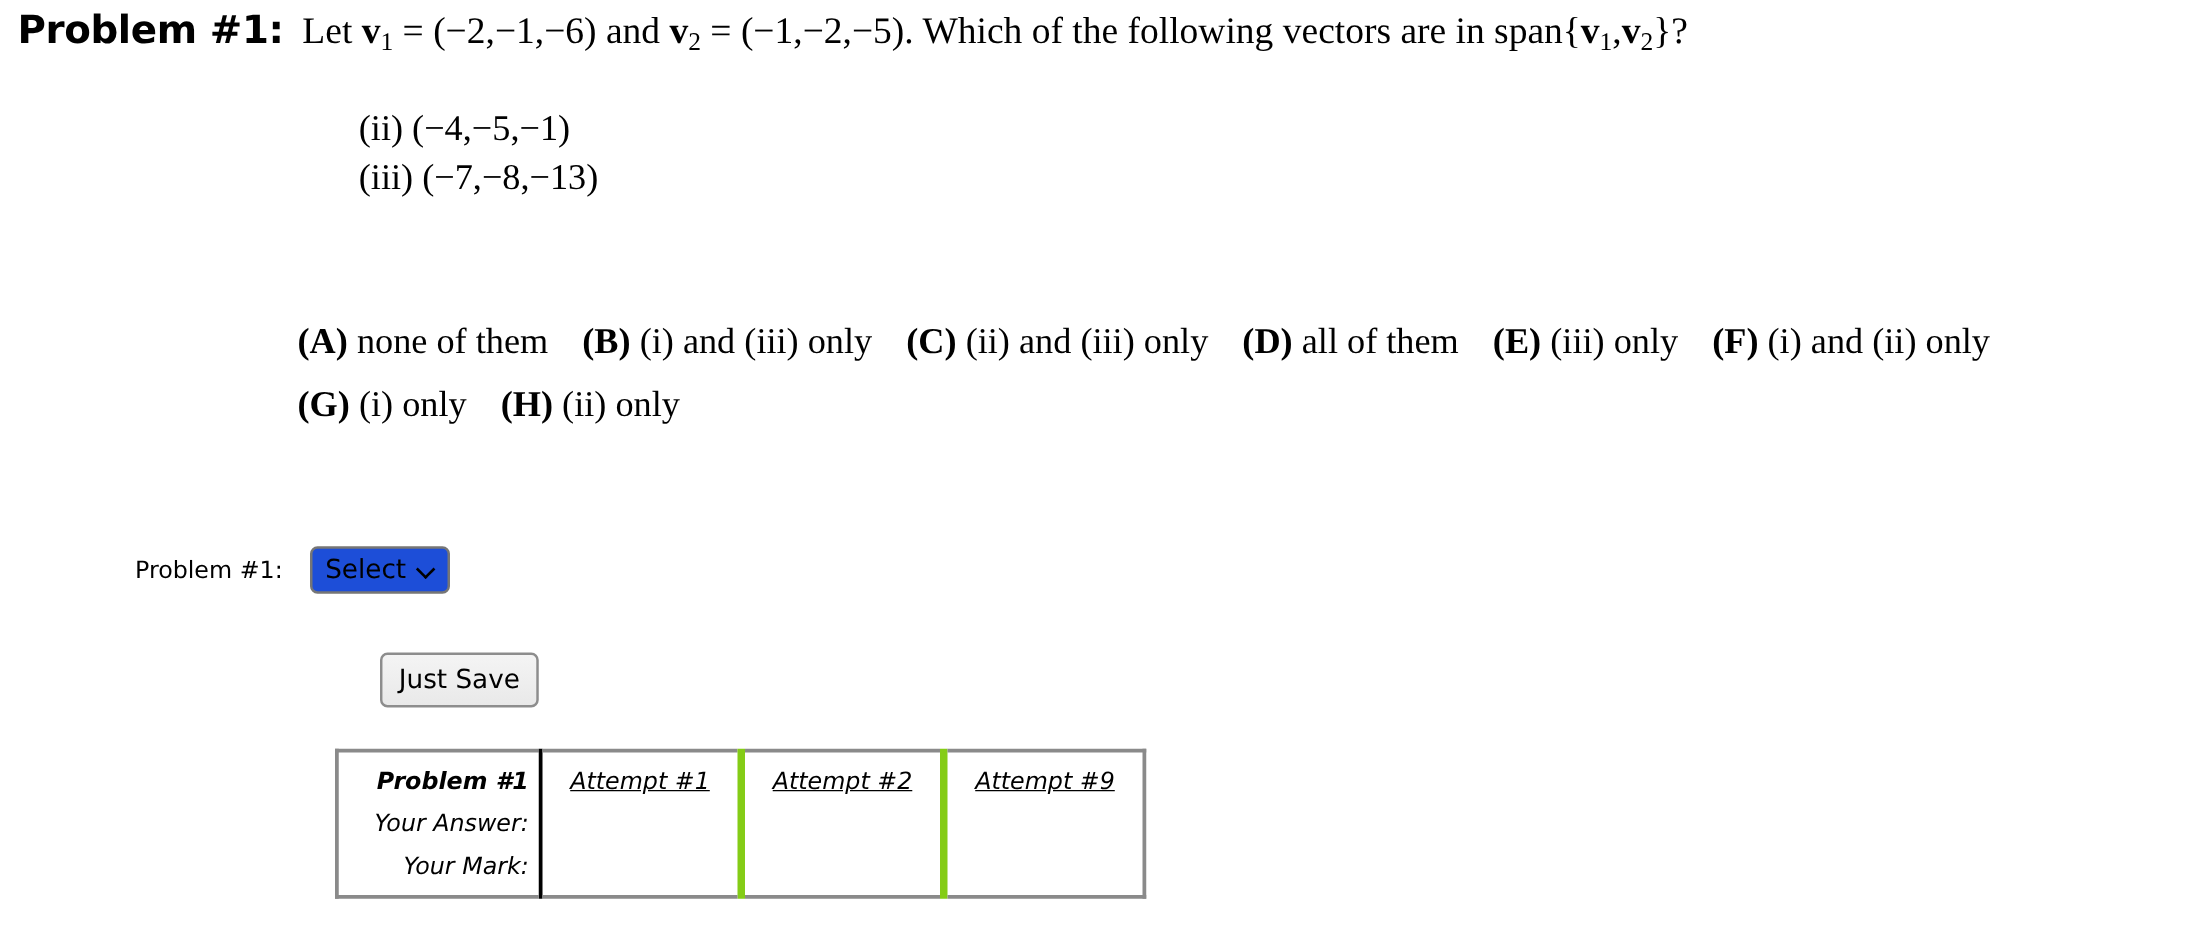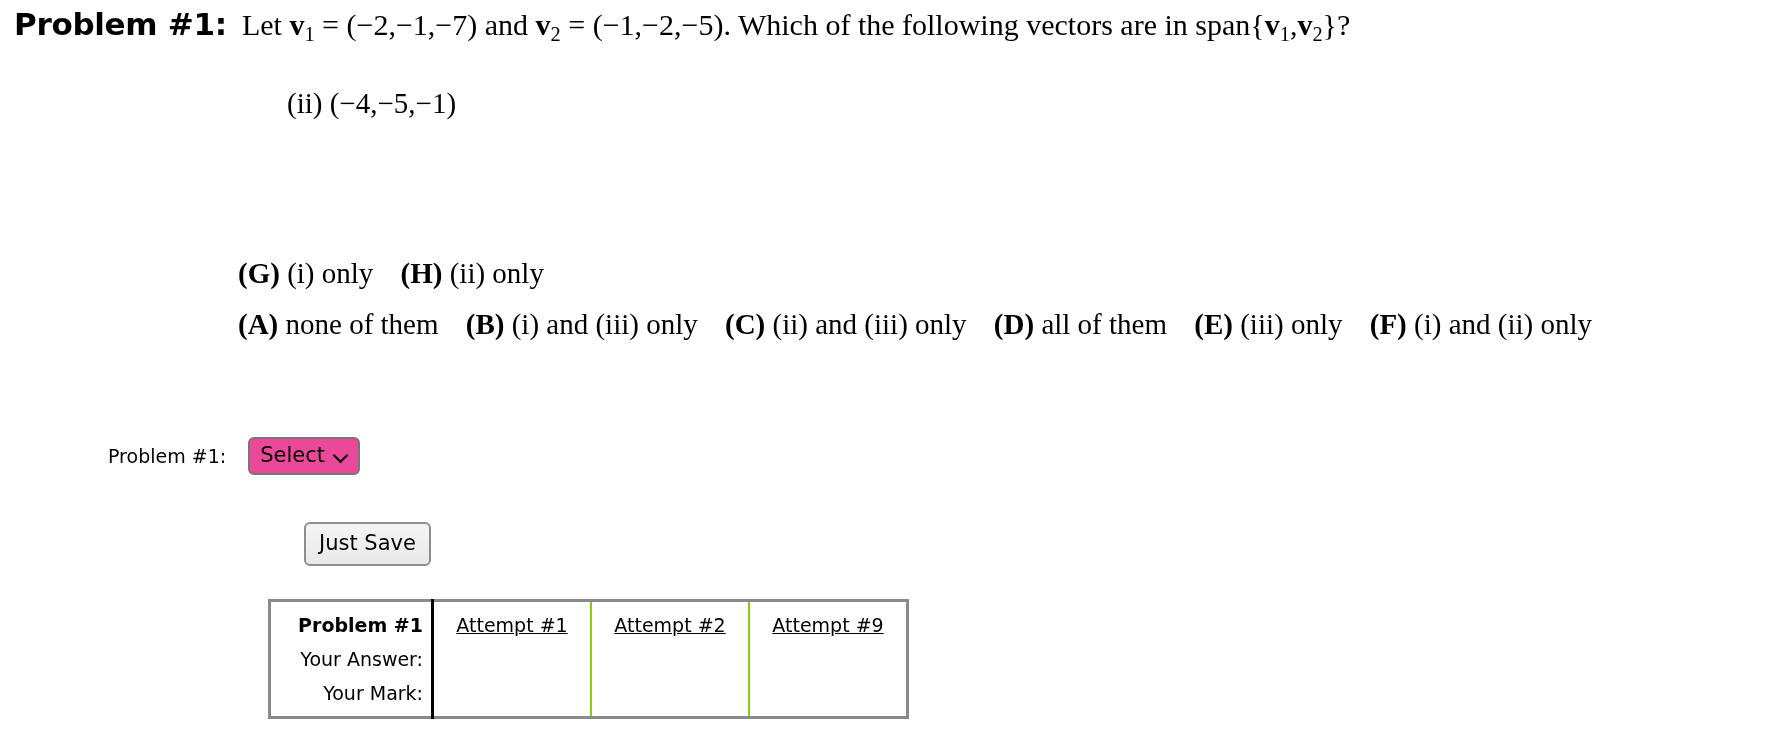--- a/index.html
+++ b/index.html
@@ -95,21 +95,21 @@
     color: #000;
     margin-right: 22px;
   }
   .fake-select {
     font-family: "DejaVu Sans", sans-serif;
     font-size: 21px;
     line-height: 1;
     padding: 6px 9px 7px 10px;
     border: 2px solid #767676;
     border-radius: 6px;
-    background: #ec4899;
+    background: #1d4ed8;
     display: inline-flex;
     align-items: center;
     gap: 9px;
     cursor: default;
   }
   .fake-select .chev {
     display: inline-block;
     width: 15px;
     height: 15px;
     position: relative;
@@ -155,29 +155,30 @@
     left: 268px;
     top: 599px;
     border-collapse: collapse;
     border: 3px solid #8a8a8a;
     background: #ffffff;
   }
   #results-table td {
     border: 0;
     padding: 0;
     vertical-align: top;
+    font-style: italic;
   }
   #results-table .labelcol {
     border-right: 3px solid #000;
     text-align: right;
     padding: 6px 8px 6px 12px;
     width: 140px;
   }
   #results-table .attemptcol {
-    border-right: 2px solid #84cc16;
+    border-right: 6px solid #84cc16;
     text-align: center;
     padding: 6px 12px 6px 12px;
     width: 132px;
     height: 96px;
   }
   #results-table .attemptcol.last {
     border-right: 0;
   }
   #results-table .lbl {
     display: block;
@@ -199,49 +200,53 @@
   }
 </style>
 </head>
 <body>
 
 <div id="problem-statement">
   <span class="prob-label">Problem #1:</span><span class="stmt">&nbsp;
     <span>Let</span>
     <span class="vec">v</span><span class="sub">1</span>
     <span>=</span>
-    <span>(−2,−1,−7)</span>
+    <span>(−2,−1,−6)</span>
     <span>and</span>
     <span class="vec">v</span><span class="sub">2</span>
     <span>=</span>
     <span>(−1,−2,−5).</span>
     <span>Which of the following vectors are in span{</span><span class="vec">v</span><span class="sub">1</span><span>,</span><span class="vec">v</span><span class="sub">2</span><span>}?</span>
   </span>
 </div>
 
 <div id="vector-list">
   <span class="vline">
     <span>(ii)</span>
     <span>(−4,−5,−1)</span>
   </span>
+  <span class="vline">
+    <span>(iii)</span>
+    <span>(−7,−8,−13)</span>
+  </span>
 </div>
 
 <div id="choices">
-  <span class="choice-row">
-    <span class="choice"><span class="key">(G)</span> <span>(i) only</span></span>
-    <span class="choice"><span class="key">(H)</span> <span>(ii) only</span></span>
-  </span>
   <span class="choice-row">
     <span class="choice"><span class="key">(A)</span> <span>none of them</span></span>
     <span class="choice"><span class="key">(B)</span> <span>(i) and (iii) only</span></span>
     <span class="choice"><span class="key">(C)</span> <span>(ii) and (iii) only</span></span>
     <span class="choice"><span class="key">(D)</span> <span>all of them</span></span>
     <span class="choice"><span class="key">(E)</span> <span>(iii) only</span></span>
     <span class="choice"><span class="key">(F)</span> <span>(i) and (ii) only</span></span>
   </span>
+  <span class="choice-row">
+    <span class="choice"><span class="key">(G)</span> <span>(i) only</span></span>
+    <span class="choice"><span class="key">(H)</span> <span>(ii) only</span></span>
+  </span>
 </div>
 
 <div id="select-row">
   <span class="select-label">Problem #1:</span>
   <span class="fake-select">
     <span>Select</span>
     <span class="chev"></span>
   </span>
 </div>
 

